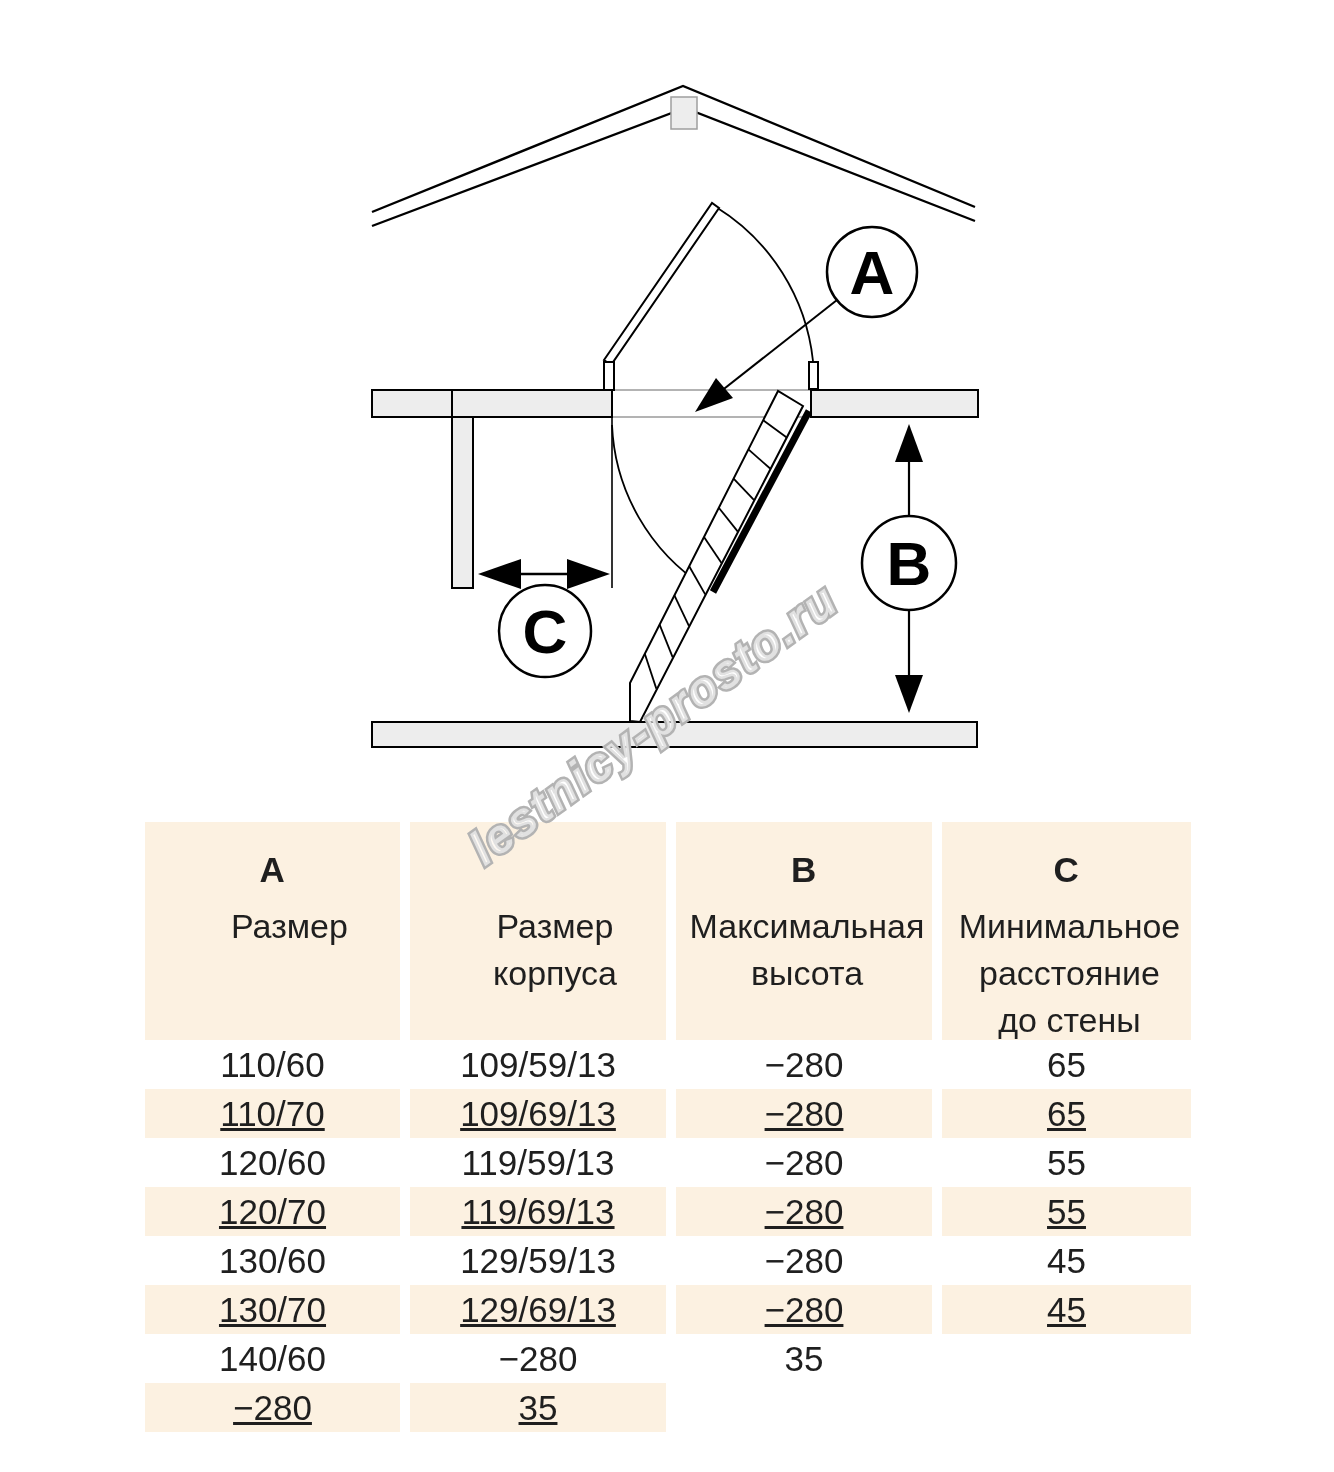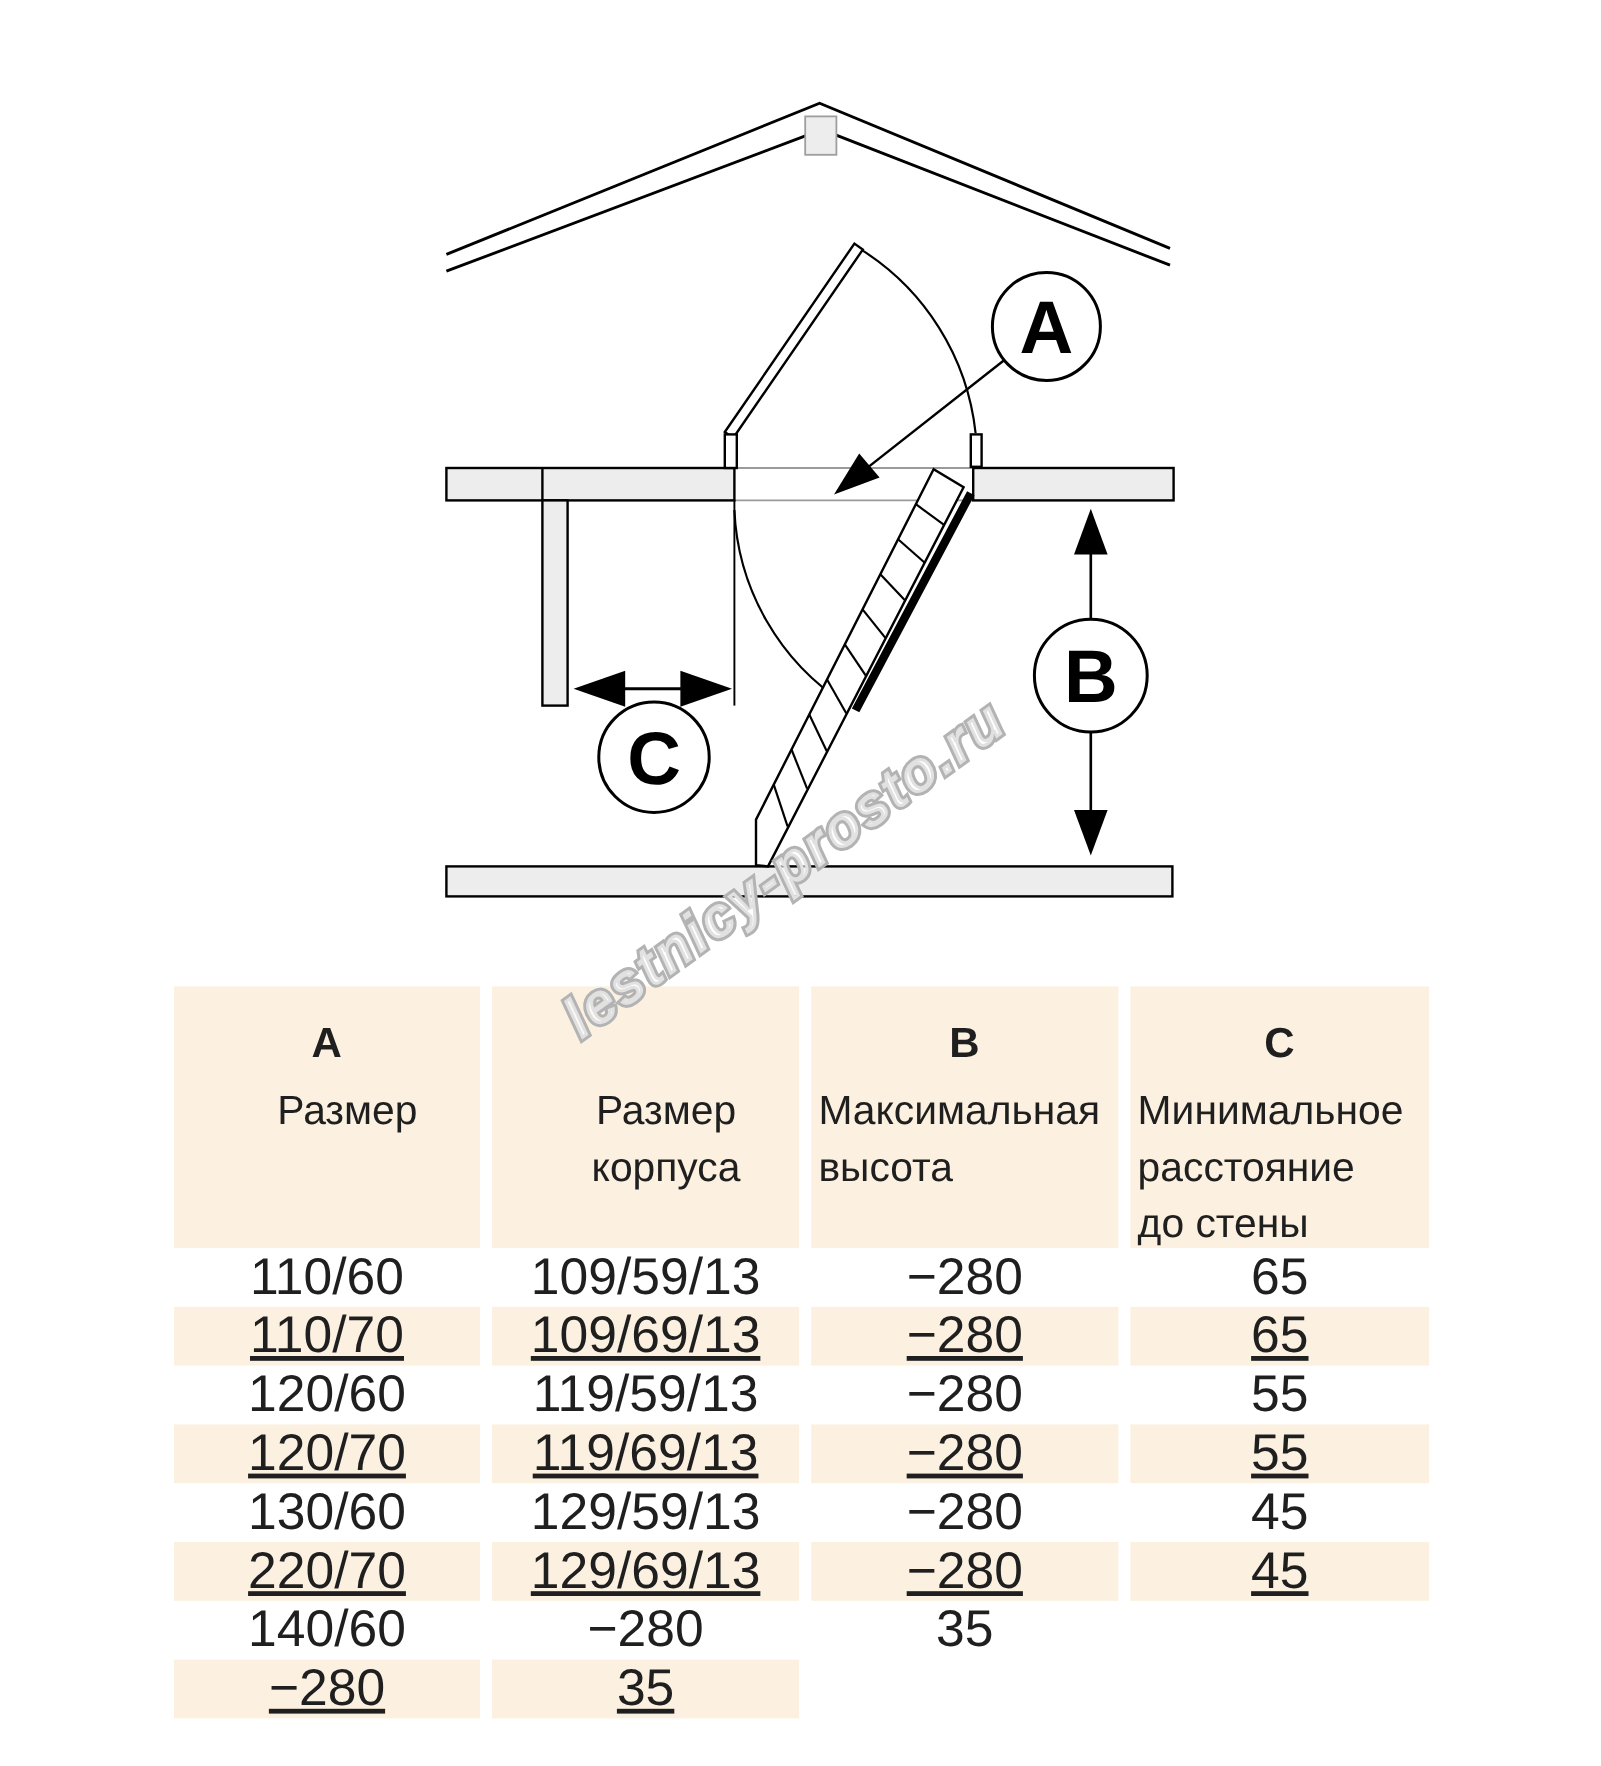--- a/index.html
+++ b/index.html
@@ -27,25 +27,25 @@
   }
   .hcell .letter{
     margin-top:28px;height:53px;
     font-size:35px;font-weight:bold;text-align:center;
     letter-spacing:.5px;
   }
   .hcell .title-line{
     font-size:34px;line-height:47px;
   }
   .hcell.center .title-line{text-align:center;padding-left:34px;}
-  .hcell.left .title-line{text-align:left;padding-left:6px;}
+  .hcell.left .title-line{text-align:center;padding-left:6px;}
   .trow{height:49px;}
   .tcell{
     display:flex;align-items:center;justify-content:center;
-    font-size:43px;
+    font-size:35px;
   }
   .trow.stripe .tcell{background:#fcf1e1;text-decoration:underline;}
   
   .wm-layer{pointer-events:none;z-index:6;}
   .wm-text{
     font-family:"Liberation Sans", sans-serif;
     font-size:48px;font-weight:bold;font-style:italic;
     letter-spacing:2px;
     paint-order:stroke;
     stroke:#b3b3b3;stroke-width:5px;
@@ -185,21 +185,21 @@
     <div class="tcell">−280</div>
     <div class="tcell">55</div>
   </div>
   <div class="trow">
     <div class="tcell">130/60</div>
     <div class="tcell">129/59/13</div>
     <div class="tcell">−280</div>
     <div class="tcell">45</div>
   </div>
   <div class="trow stripe">
-    <div class="tcell">220/70</div>
+    <div class="tcell">130/70</div>
     <div class="tcell">129/69/13</div>
     <div class="tcell">−280</div>
     <div class="tcell">45</div>
   </div>
   <div class="trow">
     <div class="tcell">140/60</div>
     <div class="tcell">−280</div>
     <div class="tcell">35</div>
   </div>
   <div class="trow stripe">

